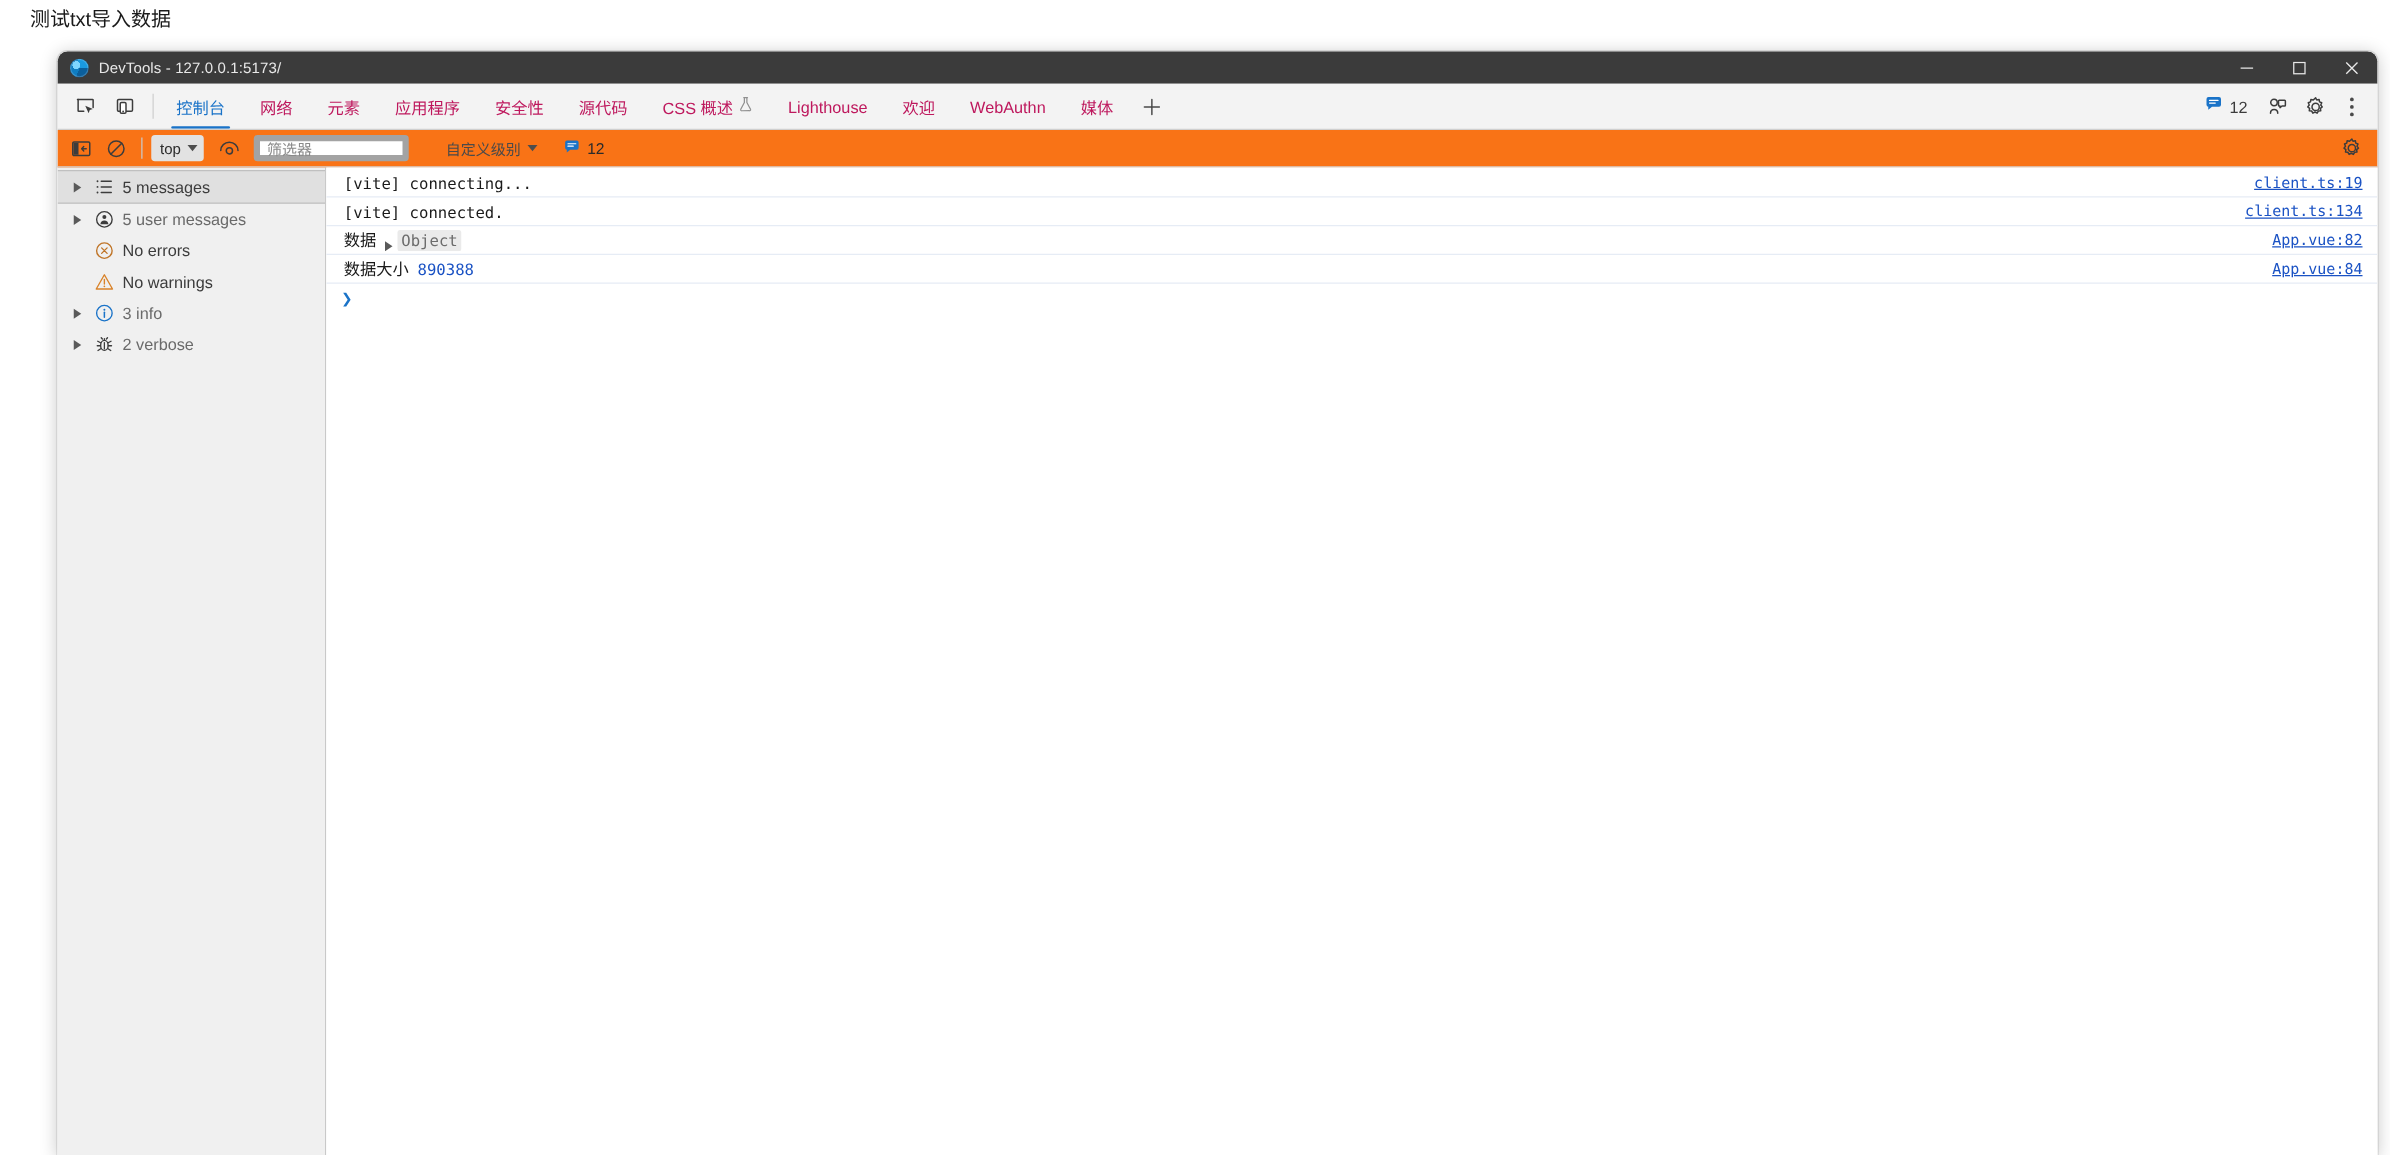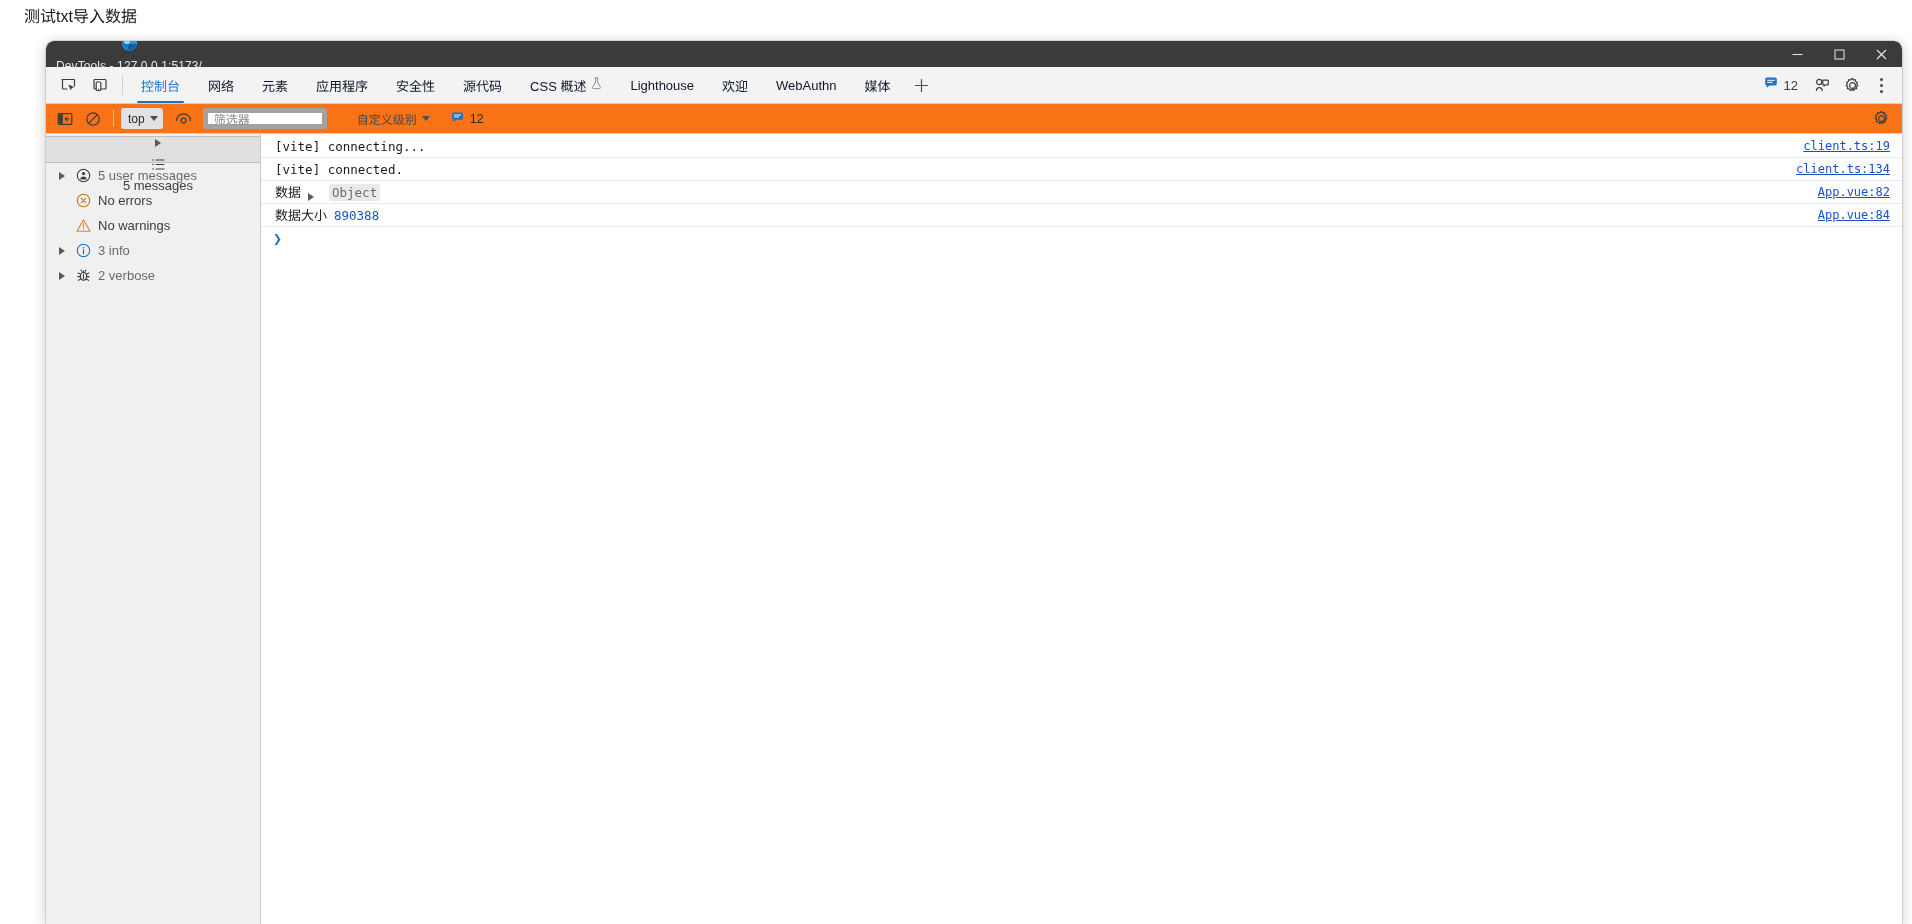--- a/index.html
+++ b/index.html
@@ -55,21 +55,20 @@
     display: flex;
     align-items: center;
     position: relative;
     user-select: none;
   }
   .tb-left {
     display: flex;
     align-items: center;
     gap: 8px;
     padding-left: 10px;
-    flex-direction: column;
   }
   .tb-app-icon {
     width: 15px; height: 15px;
     border-radius: 50%;
     background:
       radial-gradient(circle at 34% 34%, #7fd6ff 0 22%, transparent 23%),
       conic-gradient(from 200deg, #0f7dc2 0deg 150deg, #1a9ae0 150deg 250deg, #0b5f9c 250deg 360deg);
     box-shadow: inset 0 0 0 1px rgba(255,255,255,0.18);
     flex: none;
   }
@@ -126,21 +125,21 @@
     flex: 1;
     min-width: 0;
     overflow: hidden;
   }
   .tab {
     display: flex;
     align-items: center;
     gap: 5px;
     padding: 0 14px;
     font-size: 13px;
-    color: #0f172a;
+    color: #be185d;
     white-space: nowrap;
     position: relative;
     cursor: default;
   }
   .tab.active { color: #1a73c8; }
   .tab.active::after {
     content: "";
     position: absolute;
     left: 10px; right: 10px; bottom: 0;
     height: 2px;
@@ -304,21 +303,20 @@
     font-size: 13px;
     color: #3c3c3c;
     cursor: default;
     white-space: nowrap;
   }
   .side-item.selected {
     background: #e0e0e0;
     border-top: 1px solid #c0c0c0;
     border-bottom: 1px solid #c0c0c0;
     height: 27px;
-    flex-direction: column;
   }
   .side-item.muted { color: #6a6a6a; }
   .disclosure {
     width: 12px; height: 12px;
     flex: none;
     display: flex; align-items: center; justify-content: center;
   }
   .disclosure.empty { visibility: hidden; }
   .disclosure i {
     width: 0; height: 0;
@@ -368,21 +366,21 @@
     font-size: 13px;
   }
   .num-val {
     color: #1a52c4;
     font-family: "DejaVu Sans Mono", "Liberation Mono", monospace;
     font-size: 12.5px;
   }
   .obj-chip {
     display: inline-flex;
     align-items: flex-end;
-    gap: 15px;
+    gap: 4px;
   }
   .obj-tri {
     width: 0; height: 0;
     border-top: 4px solid transparent;
     border-bottom: 4px solid transparent;
     border-left: 6px solid #5a5a5a;
     display: inline-block;
     cursor: default;
   }
   .obj-name {

